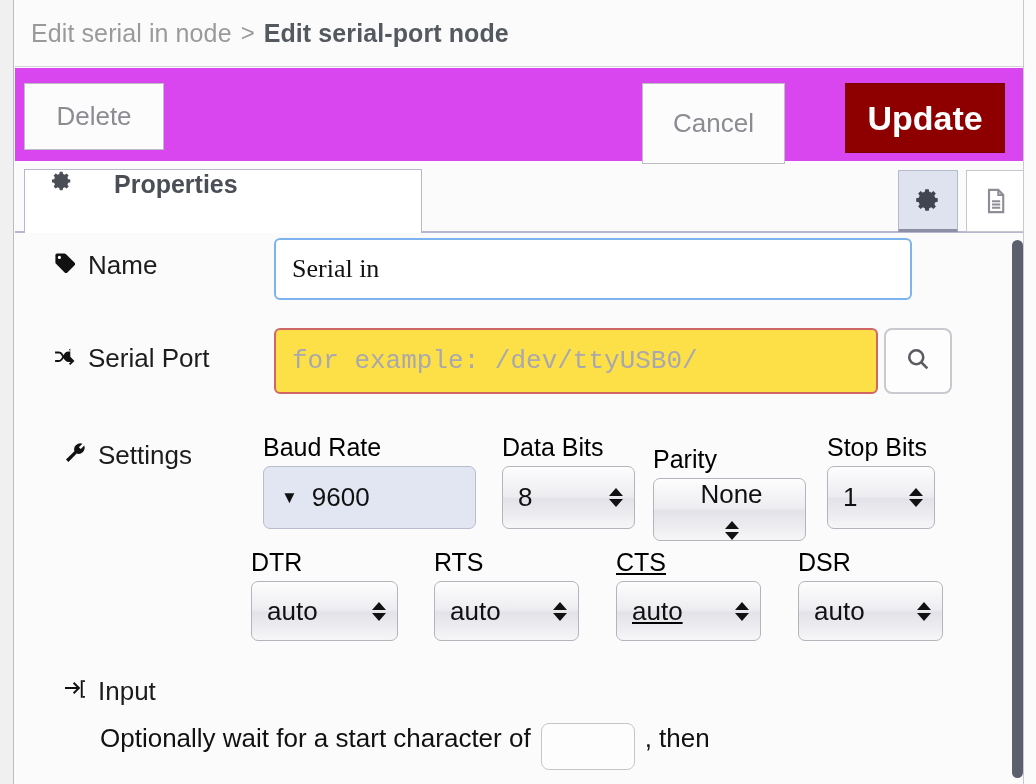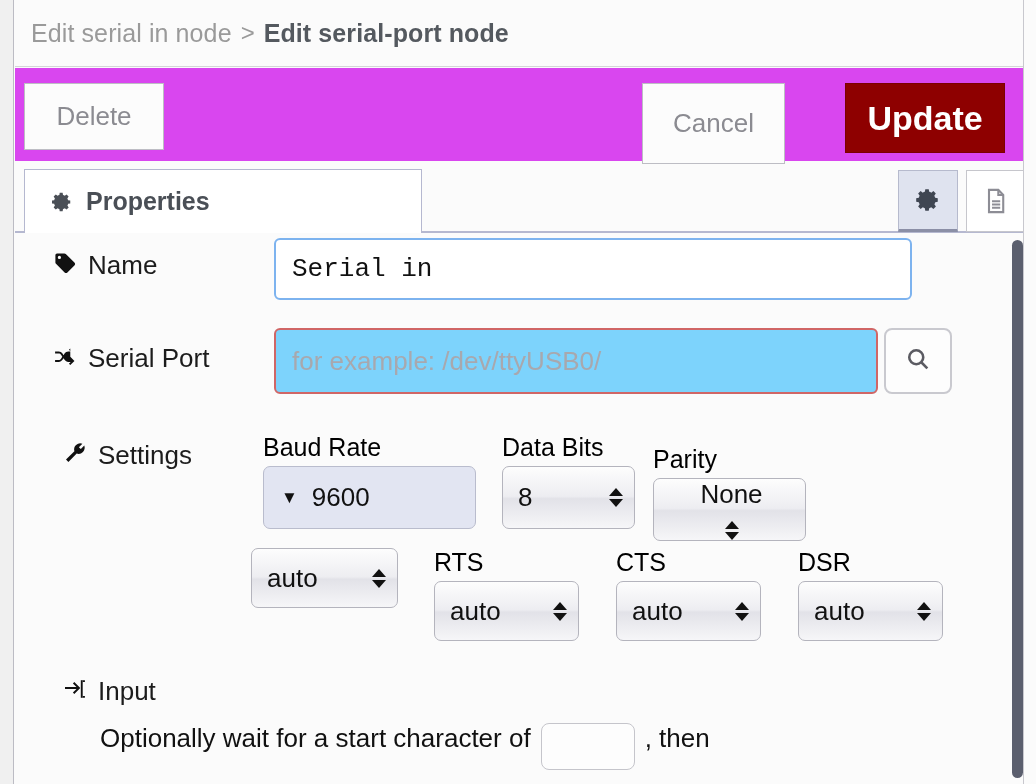--- a/index.html
+++ b/index.html
@@ -136,23 +136,24 @@
   .tab {
     position: absolute;
     left: 9px; top: 8px;
     width: 398px;
     height: 64px;
     box-sizing: border-box;
     background: #ffffff;
     border: 1px solid #b5b8d0;
     border-bottom: none;
     display: flex;
-    align-items: center;
+    align-items: flex-start;
     padding-left: 26px;
     cursor: pointer;
+    gap: 28px;
   }
   .tab-label {
     font-size: 25px;
     font-weight: bold;
     color: #4a4f56;
     margin-left: 13px;
   }
   .tab-gear {
     display: inline-flex;
     width: 22px; height: 22px;
@@ -222,38 +223,38 @@
   .input-name {
     position: absolute;
     left: 259px; top: 5px;
     width: 638px; height: 62px;
     box-sizing: border-box;
     border: 2px solid #7db3ef;
     border-radius: 6px;
     background: #ffffff;
     color: #111111;
     font-size: 26px;
-    font-family: Liberation Mono, monospace;
+    font-family: Liberation Serif, serif;
     padding: 12px 16px;
     outline: none;
   }
 
   
   .row-port { left: 36px; top: 110px; }
   .input-port {
     position: absolute;
     left: 259px; top: 95px;
     width: 604px; height: 66px;
     box-sizing: border-box;
     border: 2px solid #d06666;
     border-radius: 6px;
-    background: #7dd3fc;
+    background: #fde047;
     color: #111111;
     font-size: 26px;
-    font-family: Liberation Sans, sans-serif;
+    font-family: Liberation Mono, monospace;
     padding: 0 16px;
     outline: none;
   }
   .input-port::placeholder { color: #a8a8ae; }
   .btn-search {
     position: absolute;
     left: 869px; top: 95px;
     width: 68px; height: 66px;
     box-sizing: border-box;
     background: #fdfdfd;
@@ -488,43 +489,54 @@
       <div class="field-caption">Parity</div>
       <div class="sel" style="width:153px; height:63px;flex-direction:column;">
         <span>None</span>
         <span class="spinner">
             <i class="up"></i>
             <i class="down"></i>
           </span>
       </div>
     </div>
 
+    <div class="field-group" style="left:812px; top:200px;">
+      <div class="field-caption">Stop Bits</div>
+      <div class="sel" style="width:108px; height:63px;">
+        <span>1</span>
+        <span class="spinner">
+            <i class="up"></i>
+            <i class="down"></i>
+          </span>
+      </div>
+    </div>
 
     <div class="field-group" style="left:236px; top:315px;">
+      <div class="field-caption">DTR</div>
       <div class="sel" style="width:147px; height:60px;">
         <span>auto</span>
         <span class="spinner">
             <i class="up"></i>
             <i class="down"></i>
           </span>
       </div>
     </div>
 
     <div class="field-group" style="left:419px; top:315px;">
       <div class="field-caption">RTS</div>
       <div class="sel" style="width:145px; height:60px;">
         <span>auto</span>
         <span class="spinner">
             <i class="up"></i>
             <i class="down"></i>
           </span>
       </div>
     </div>
 
-    <div class="field-group" style="left:601px; top:315px;">
+    <div class="field-group" style="left:601px; top:315px;text-decoration:underline;">
       <div class="field-caption">CTS</div>
       <div class="sel" style="width:145px; height:60px;">
         <span>auto</span>
         <span class="spinner">
             <i class="up"></i>
             <i class="down"></i>
           </span>
       </div>
     </div>
 

